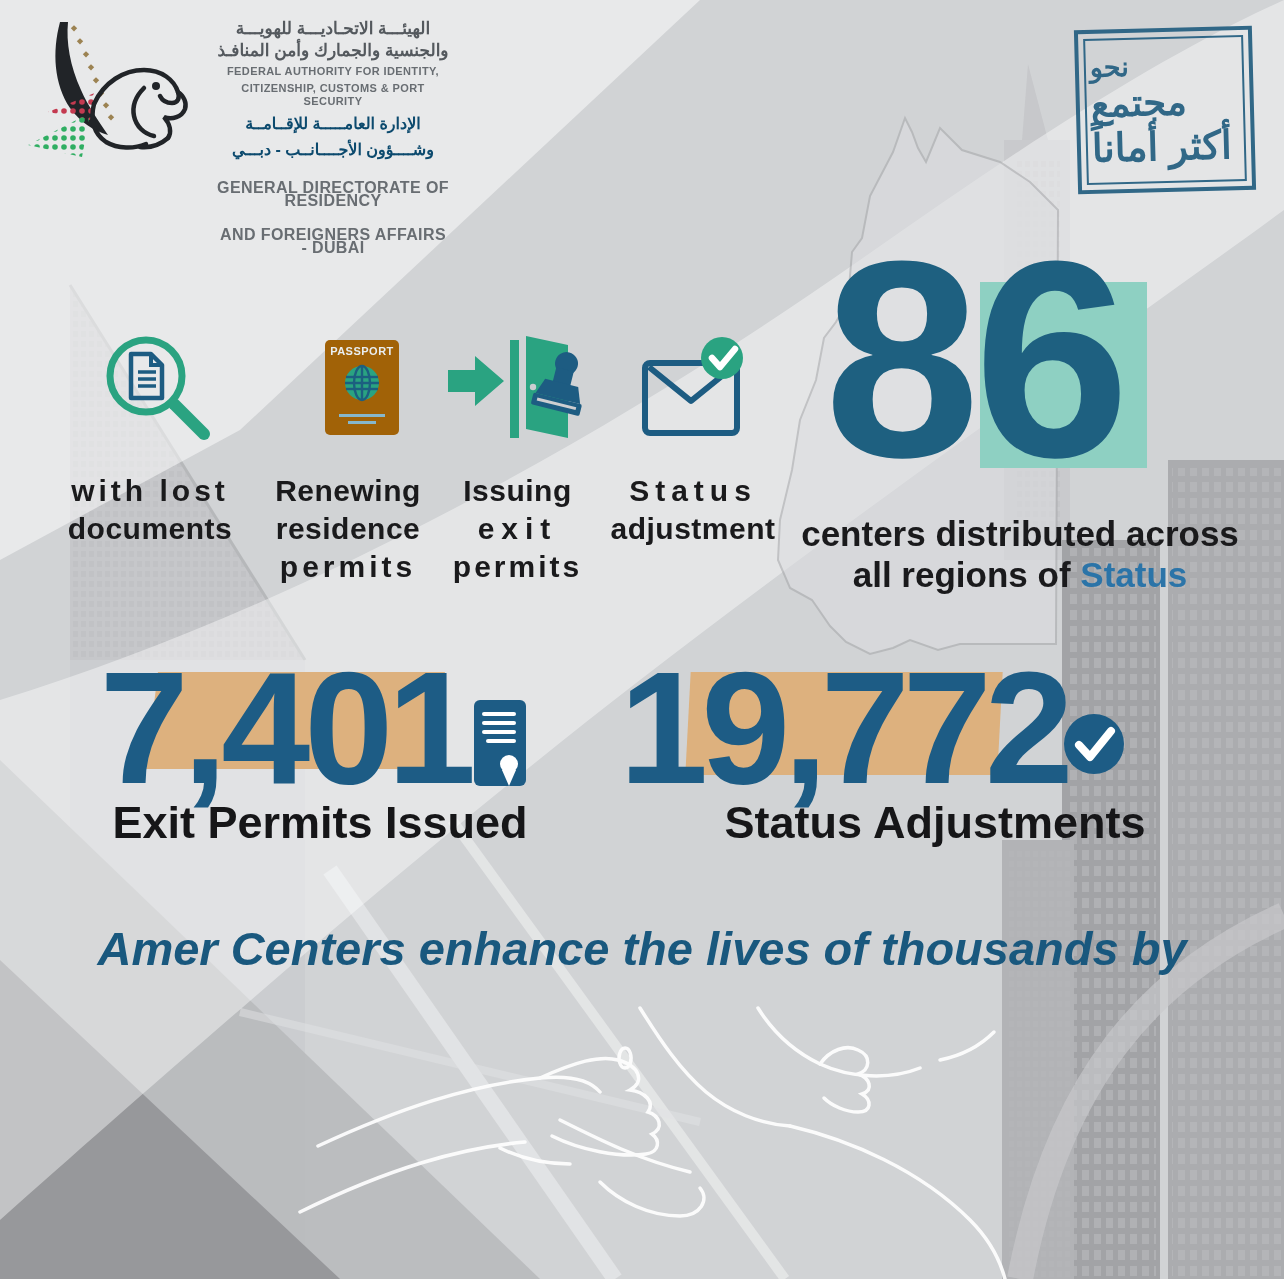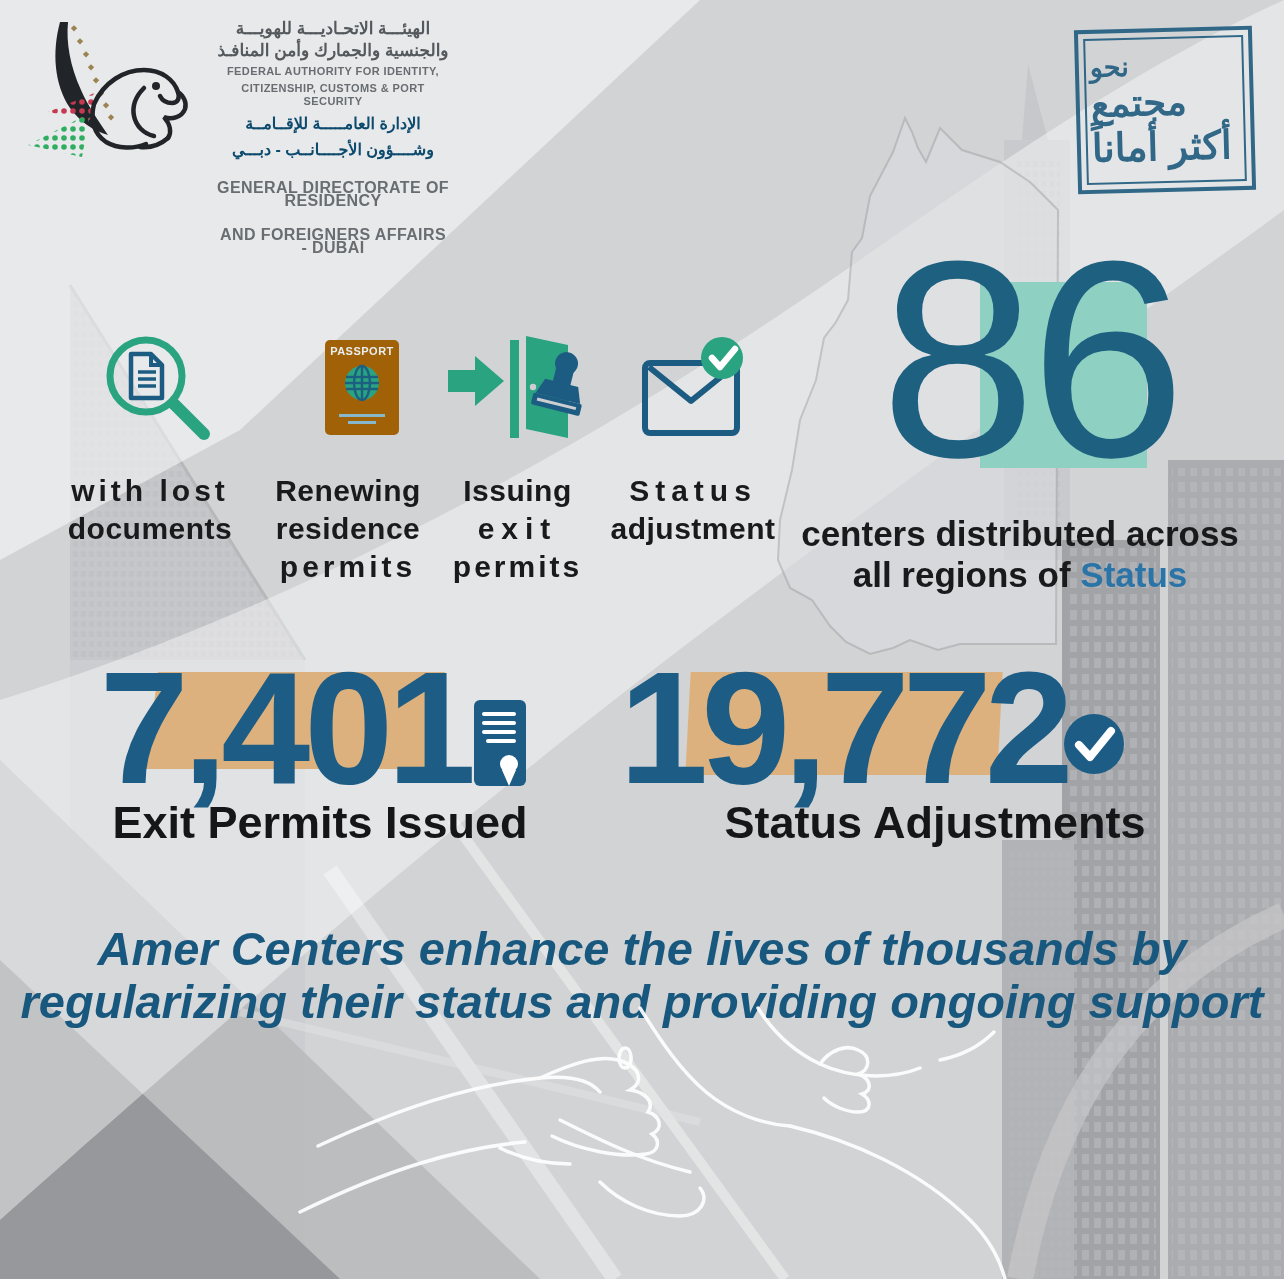--- a/index.html
+++ b/index.html
@@ -52,22 +52,22 @@
   .passport .ptitle{
     position:absolute;top:5px;left:0;width:100%;text-align:center;
     color:#e9eef1;font-size:11px;font-weight:bold;letter-spacing:.5px;
   }
   .passport .plines1{position:absolute;left:14px;top:74px;width:46px;height:3px;background:#86b7cc;}
   .passport .plines2{position:absolute;left:23px;top:81px;width:28px;height:3px;background:#86b7cc;}
 
   
   .teal-square{left:980px;top:282px;width:167px;height:186px;background:#8ed0c2;}
   .centers-number{
-    left:860px;top:219px;width:340px;text-align:center;
-    font-size:280px;font-weight:normal;color:#1e6080;line-height:1;letter-spacing:-6px;
+    left:804px;top:219px;width:340px;text-align:center;
+    font-size:280px;font-weight:bold;color:#1e6080;line-height:1;letter-spacing:-6px;
   }
   .centers-caption{left:770px;top:480px;width:500px;text-align:center;
     font-size:35px;font-weight:bold;color:#1a1a1c;line-height:41px;margin-top:33px;}
   .centers-caption .hl{color:#2b74a8;}
 
   
   .tan1{left:152px;top:672px;width:287px;height:97px;background:#ddb17e;transform:skewX(-7deg);}
   .tan2{left:688px;top:672px;width:312px;height:103px;background:#ddb17e;transform:skewX(-3deg);}
   .big-number{
     font-size:160px;font-weight:bold;color:#1d5c85;line-height:1;letter-spacing:-6px;text-align:center;
@@ -283,21 +283,20 @@
 <div class="abs tan2"></div>
 <div class="abs big-number num2">19,772</div>
 <svg class="abs" style="left:1062px;top:712px;" width="64" height="64" viewBox="0 0 64 64">
   <circle cx="32" cy="32" r="30" fill="#1d5c85"></circle>
   <path d="M17,33 l11,12 l21,-26" stroke="#ffffff" stroke-width="8" fill="none" stroke-linecap="round" stroke-linejoin="round"></path>
 </svg>
 <div class="abs stat-label lab2">Status Adjustments</div>
 
 <div class="abs footer-msg">
   <div>Amer Centers enhance the lives of thousands by</div>
-  <div>regularizing their status and providing ongoing support</div>
 </div>
 
 <svg class="abs" style="left:0;top:0;" width="1284" height="1279" viewBox="0 0 1284 1279">
   <g stroke="#ffffff" stroke-width="3.5" fill="none" opacity=".92" stroke-linecap="round">
     <path d="M318,1146 C400,1108 470,1085 540,1078 C570,1075 590,1080 600,1092"></path>
     <path d="M300,1212 C390,1168 460,1148 525,1142"></path>
     <path d="M540,1078 C575,1062 600,1055 618,1060 C640,1066 645,1082 630,1090 C645,1092 655,1102 648,1112 C660,1116 664,1128 652,1134 C660,1140 660,1152 646,1154 C620,1158 580,1150 552,1136"></path>
     <path d="M640,1008 C660,1040 680,1070 706,1092 C730,1112 760,1124 790,1126"></path>
     <path d="M758,1008 C773,1032 795,1052 820,1064 C850,1078 890,1080 920,1068"></path>
     <path d="M790,1126 C850,1140 920,1170 970,1220 C990,1240 1000,1260 1005,1279"></path>

